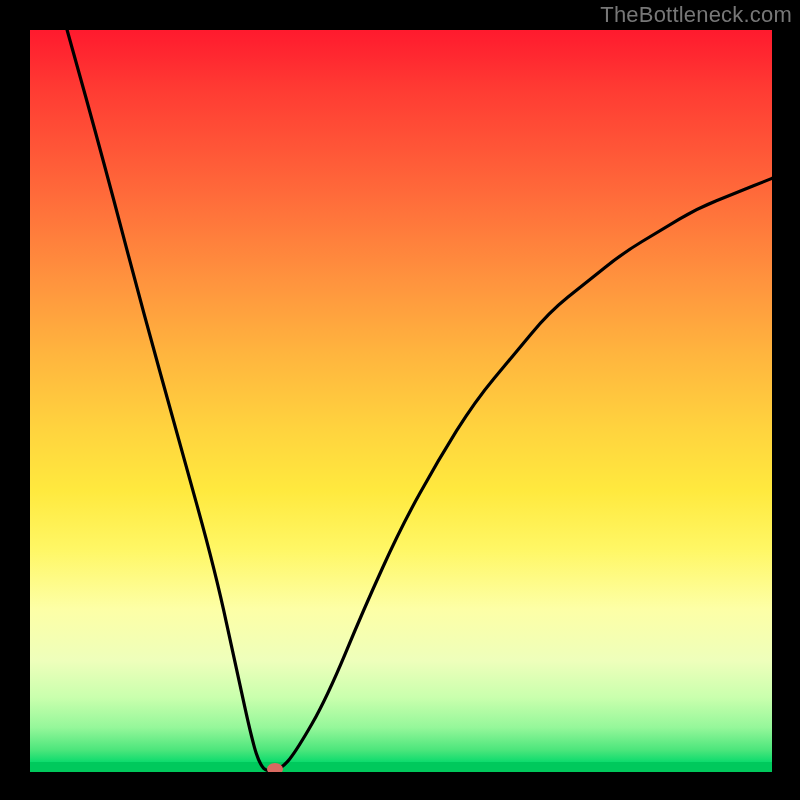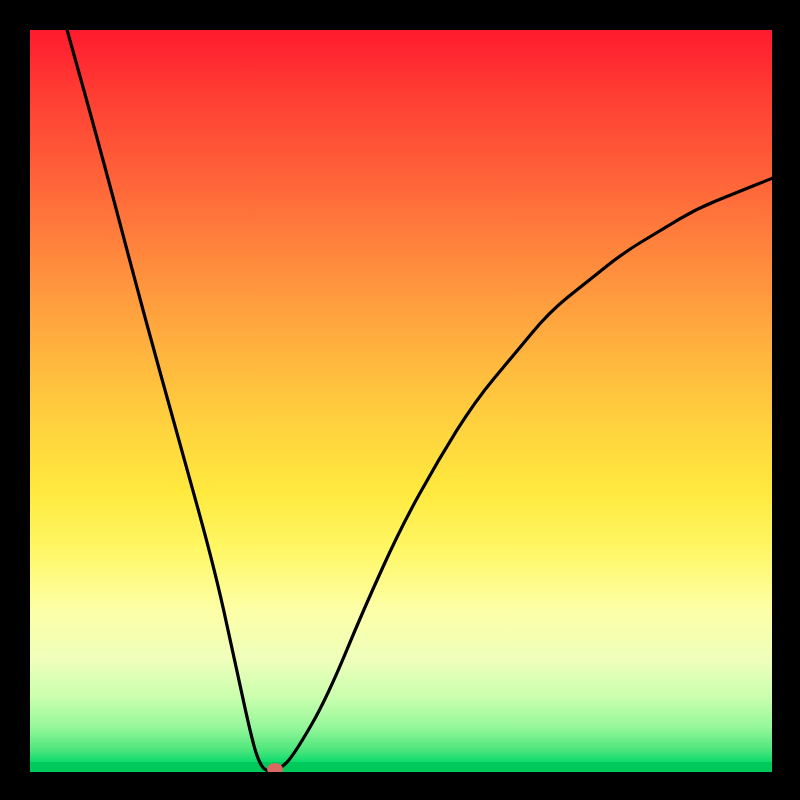--- a/index.html
+++ b/index.html
@@ -79,20 +79,21 @@
     background: #d96a61;
     transform: translate(-50%, -50%);
     z-index: 5;
   }
 </style>
 </head>
 <body>
 
 <div class="wrap">
 
+  <div class="watermark">TheBottleneck.com</div>
 
   <div class="plot-area">
     <div class="gradient"></div>
     <div class="green-strip"></div>
 
     <svg class="curve-svg" viewBox="0 0 742 742" preserveAspectRatio="none">
       <path id="curve-path" fill="none" stroke="#000" stroke-width="3.2" stroke-linejoin="round" stroke-linecap="round" d="M 37.1 0.0 Q 37.1 0.0 55.7 66.8 Q 74.2 133.6 92.8 204.1 Q 111.3 274.5 129.8 341.3 Q 148.4 408.1 166.9 474.9 Q 185.5 541.7 196.6 593.6 Q 207.8 645.5 215.2 678.9 Q 222.6 712.3 226.3 723.5 Q 230.0 734.6 233.7 738.3 Q 237.4 742.0 244.9 740.1 Q 252.3 738.3 259.7 729.0 Q 267.1 719.7 282.0 693.8 Q 296.8 667.8 315.4 623.3 Q 333.9 578.8 352.5 538.0 Q 371.0 497.1 389.6 463.8 Q 408.1 430.4 426.6 400.7 Q 445.2 371.0 463.8 348.7 Q 482.3 326.5 500.9 304.2 Q 519.4 282.0 538.0 267.1 Q 556.5 252.3 575.0 237.4 Q 593.6 222.6 612.1 211.5 Q 630.7 200.3 649.3 189.2 Q 667.8 178.1 686.4 170.7 Q 704.9 163.2 723.5 155.8 T 742.0 148.4"></path>
     </svg>
 
     <div id="marker" class="marker" style="left: 244.86px; top: 739px;"></div>

